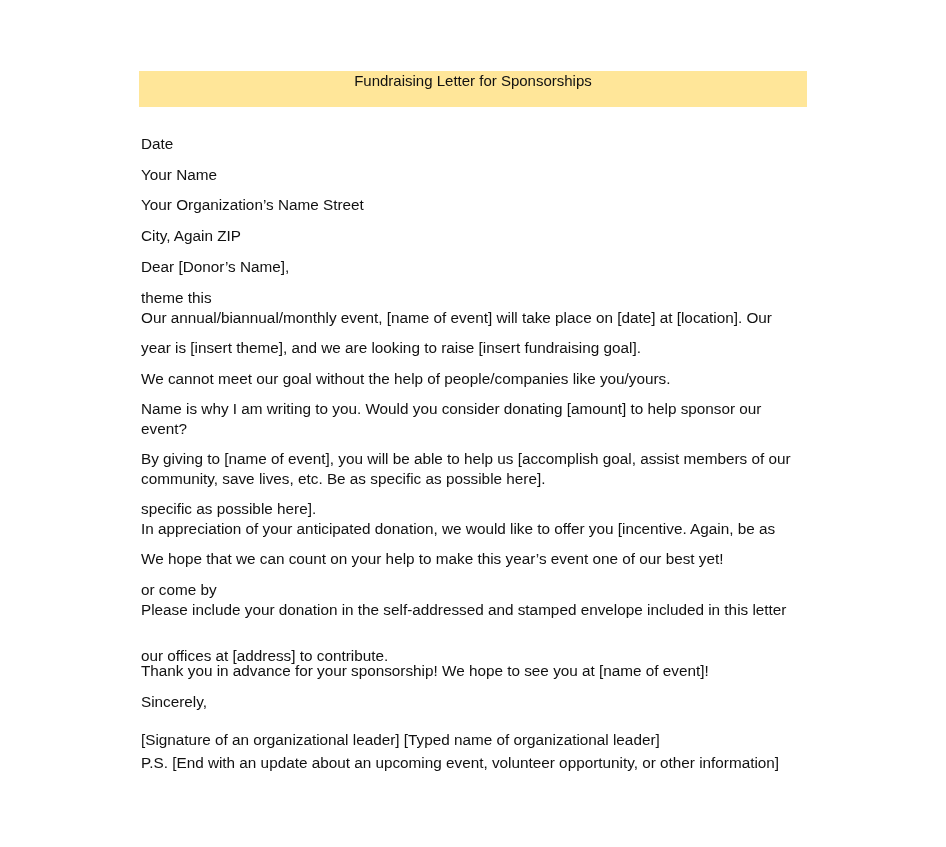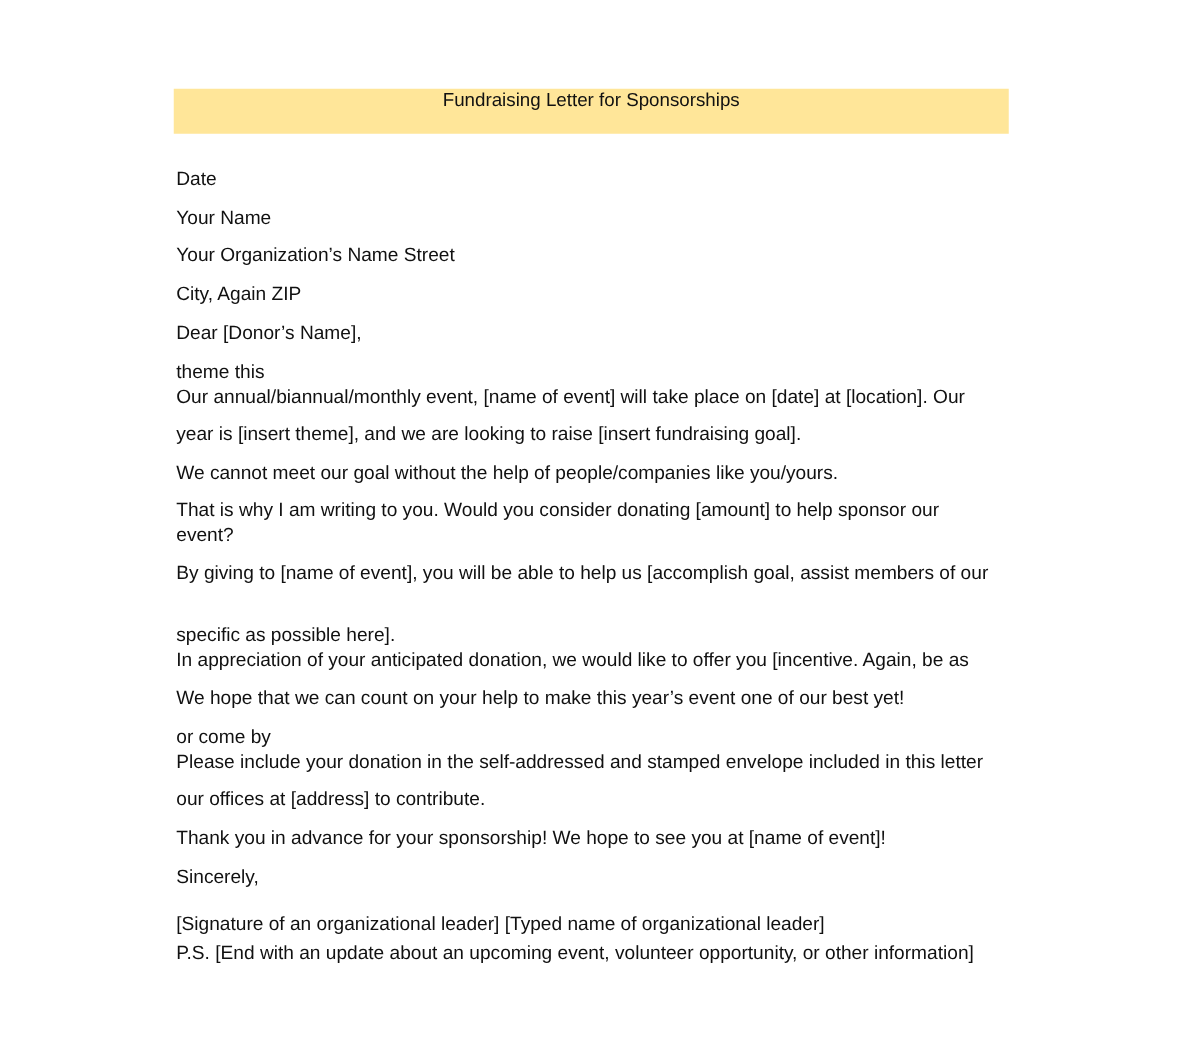--- a/index.html
+++ b/index.html
@@ -46,21 +46,21 @@
     .l3  { position: absolute; top: 92px; }
     .l4  { position: absolute; top: 123px; }
     .l5  { position: absolute; top: 154px; width: 680px; }
     .l6  { position: absolute; top: 204px; }
     .l7  { position: absolute; top: 235px; }
     .l8  { position: absolute; top: 265px; width: 680px; }
     .l9  { position: absolute; top: 315px; width: 680px; }
     .l10 { position: absolute; top: 365px; width: 680px; }
     .l11 { position: absolute; top: 415px; }
     .l12 { position: absolute; top: 446px; width: 680px; }
-    .l13 { position: absolute; top: 496px; }
+    .l13 { position: absolute; top: 512px; }
     .l14 { position: absolute; top: 527px; }
     .l15 { position: absolute; top: 558px; }
     .l16 { position: absolute; top: 596px; }
     .l17 { position: absolute; top: 619px; white-space: nowrap; }
     .nowrap { white-space: nowrap; }
   </style>
 </head>
 <body>
 
 <div class="title-bar">
@@ -76,26 +76,27 @@
 
   <div class="line l5">
     <div class="nowrap">theme this</div>
     <div class="nowrap">Our annual/biannual/monthly event, [name of event] will take place on [date] at [location]. Our</div>
   </div>
 
   <p class="line l6 nowrap">year is [insert theme], and we are looking to raise [insert fundraising goal].</p>
   <p class="line l7 nowrap">We cannot meet our goal without the help of people/companies like you/yours.</p>
 
   <div class="line l8">
-    <div class="nowrap">That is why I am writing to you. Would you consider donating [amount] to help sponsor our</div>
+    <div class="nowrap">Name is why I am writing to you. Would you consider donating [amount] to help sponsor our</div>
     <div class="nowrap">event?</div>
   </div>
 
   <div class="line l9">
     <div class="nowrap">By giving to [name of event], you will be able to help us [accomplish goal, assist members of our</div>
+    <div class="nowrap">community, save lives, etc. Be as specific as possible here].</div>
   </div>
 
   <div class="line l10">
     <div class="nowrap">specific as possible here].</div>
     <div class="nowrap">In appreciation of your anticipated donation, we would like to offer you [incentive. Again, be as</div>
   </div>
 
   <p class="line l11 nowrap">We hope that we can count on your help to make this year’s event one of our best yet!</p>
 
   <div class="line l12">

